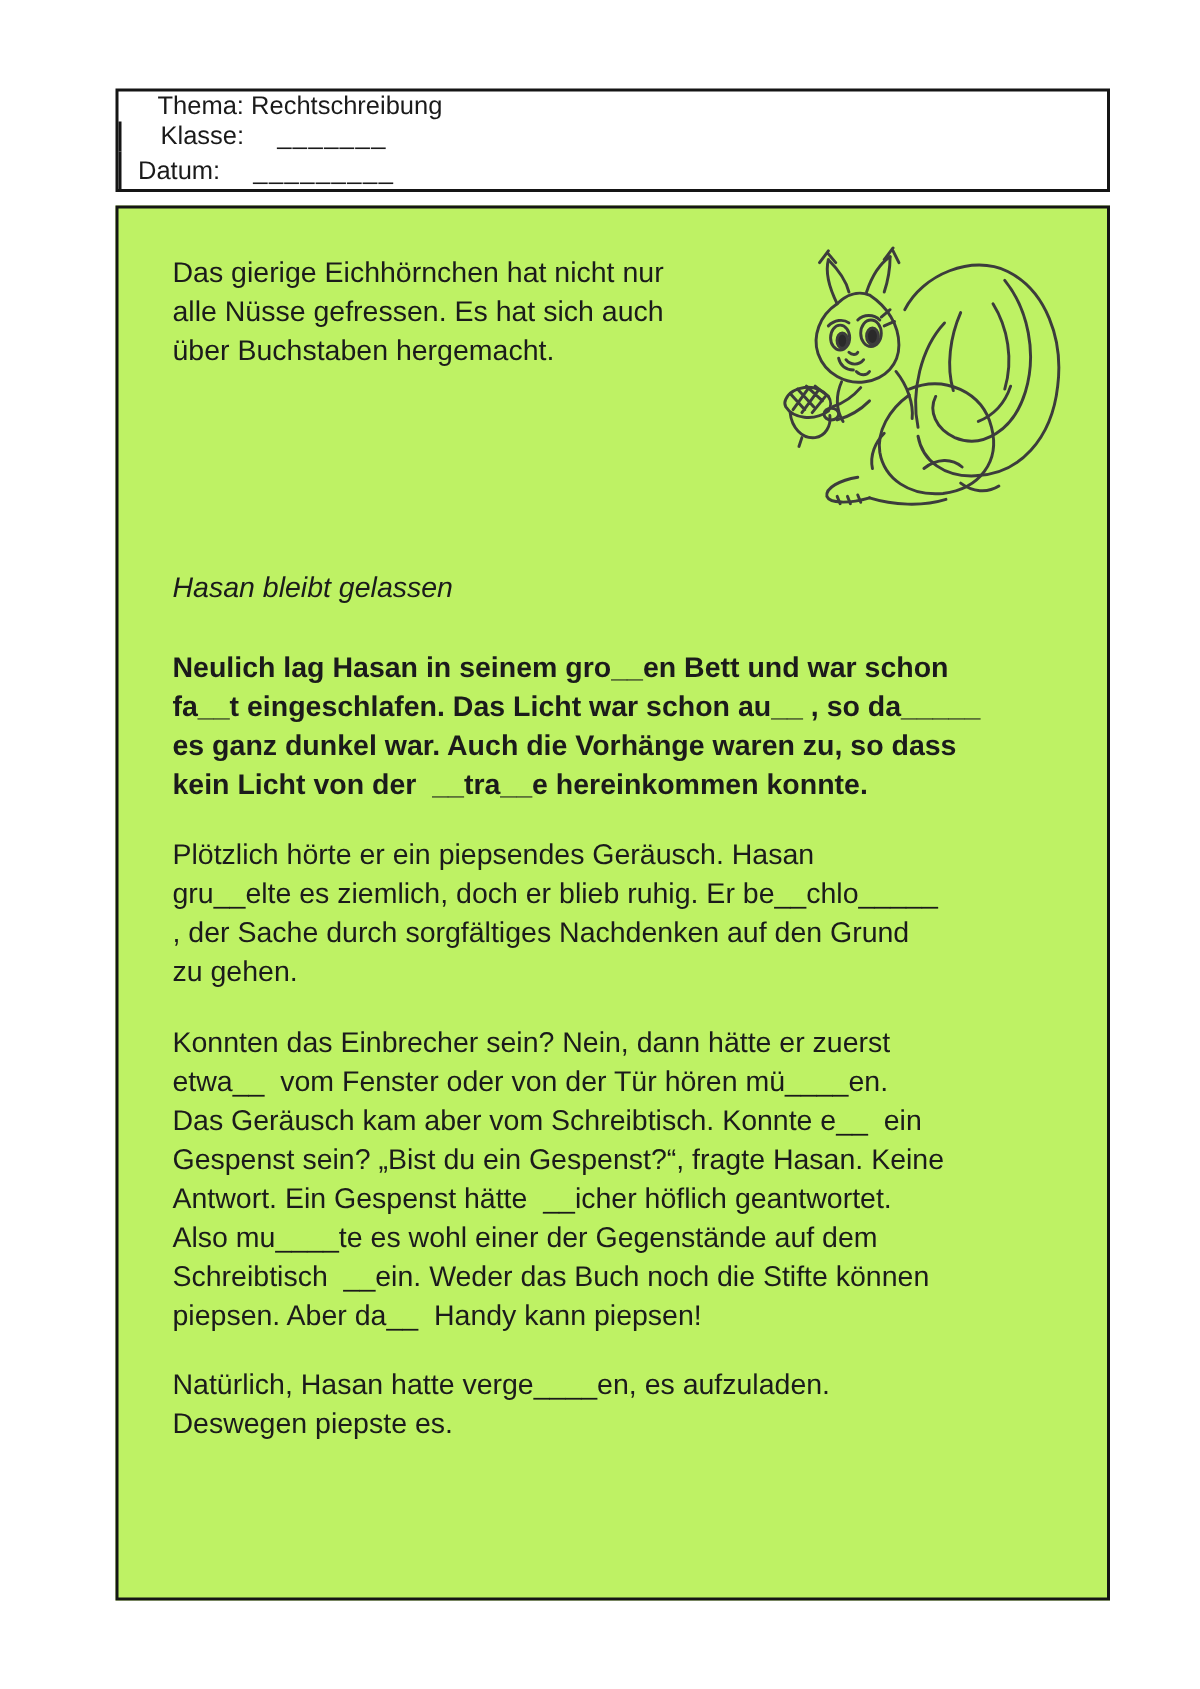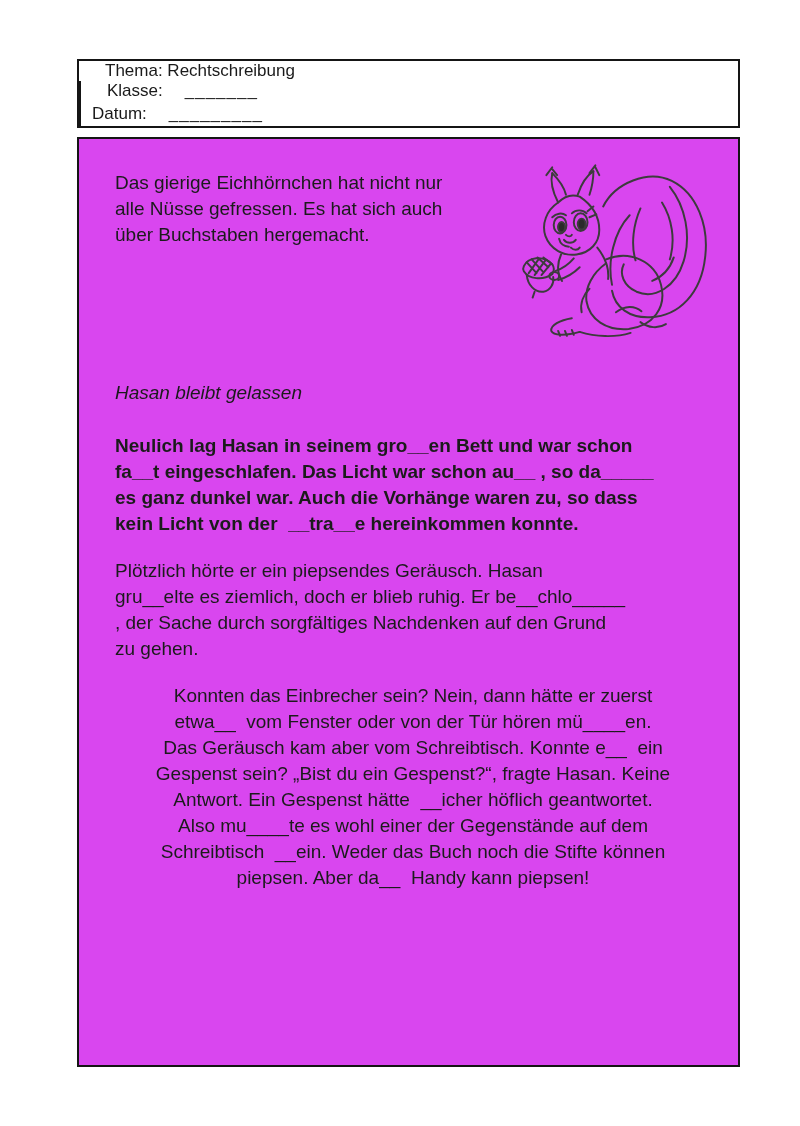--- a/index.html
+++ b/index.html
@@ -14,34 +14,34 @@
     position:absolute; left:77px; top:59px; width:663px; height:69px;
     border:2px solid #151515; display:flex; align-items:stretch; background:#fff;flex-direction:column;
   }
   .hcell { display:flex; align-items:center; font-size:17px; white-space:pre; }
   .hcell.thema { width:301px; padding-left:26px; }
   .hcell.klasse { width:192px; border-left:2px solid #151515; padding-left:26px; }
   .hcell.datum  { flex:1; border-left:2px solid #151515; padding-left:11px; }
   .hblank { margin-left:22px; letter-spacing:1px; }
   .main-box {
     position:absolute; left:77px; top:137px; width:663px; height:930px;
-    border:2px solid #151515; background:#d946ef;
+    border:2px solid #151515; background:#bef264;
   }
   .txt {
     position:absolute; left:36px; width:596px;
     font-size:19px; line-height:26px; white-space:pre-wrap;
     color:#1b1b1b;
   }
   .intro       { top:31px; width:420px; }
   .instruction { top:132px; }
   .instruction b { font-weight:700; }
   .story-title { top:241px;font-style:italic; }
   .p1 { top:294px;font-weight:bold; }
   .p2 { top:419px; }
-  .p3 { top:544px;text-align:center; }
+  .p3 { top:544px; }
   .p4 { top:772px; }
   .squirrel { position:absolute; left:436px; top:24px; }
 </style>
 </head>
 <body>
 
 <div class="header-table">
   <div class="hcell thema">
     <span>Thema: Rechtschreibung</span>
   </div>
@@ -124,14 +124,16 @@
 , der Sache durch sorgfältiges Nachdenken auf den Grund
 zu gehen.</div>
   <div class="txt p3">Konnten das Einbrecher sein? Nein, dann hätte er zuerst
 etwa__  vom Fenster oder von der Tür hören mü____en.
 Das Geräusch kam aber vom Schreibtisch. Konnte e__  ein
 Gespenst sein? „Bist du ein Gespenst?“, fragte Hasan. Keine
 Antwort. Ein Gespenst hätte  __icher höflich geantwortet.
 Also mu____te es wohl einer der Gegenstände auf dem
 Schreibtisch  __ein. Weder das Buch noch die Stifte können
 piepsen. Aber da__  Handy kann piepsen!</div>
+  <div class="txt p4">Natürlich, Hasan hatte verge____en, es aufzuladen.
+Deswegen piepste es.</div>
 
 </div>
 
 </body></html>

